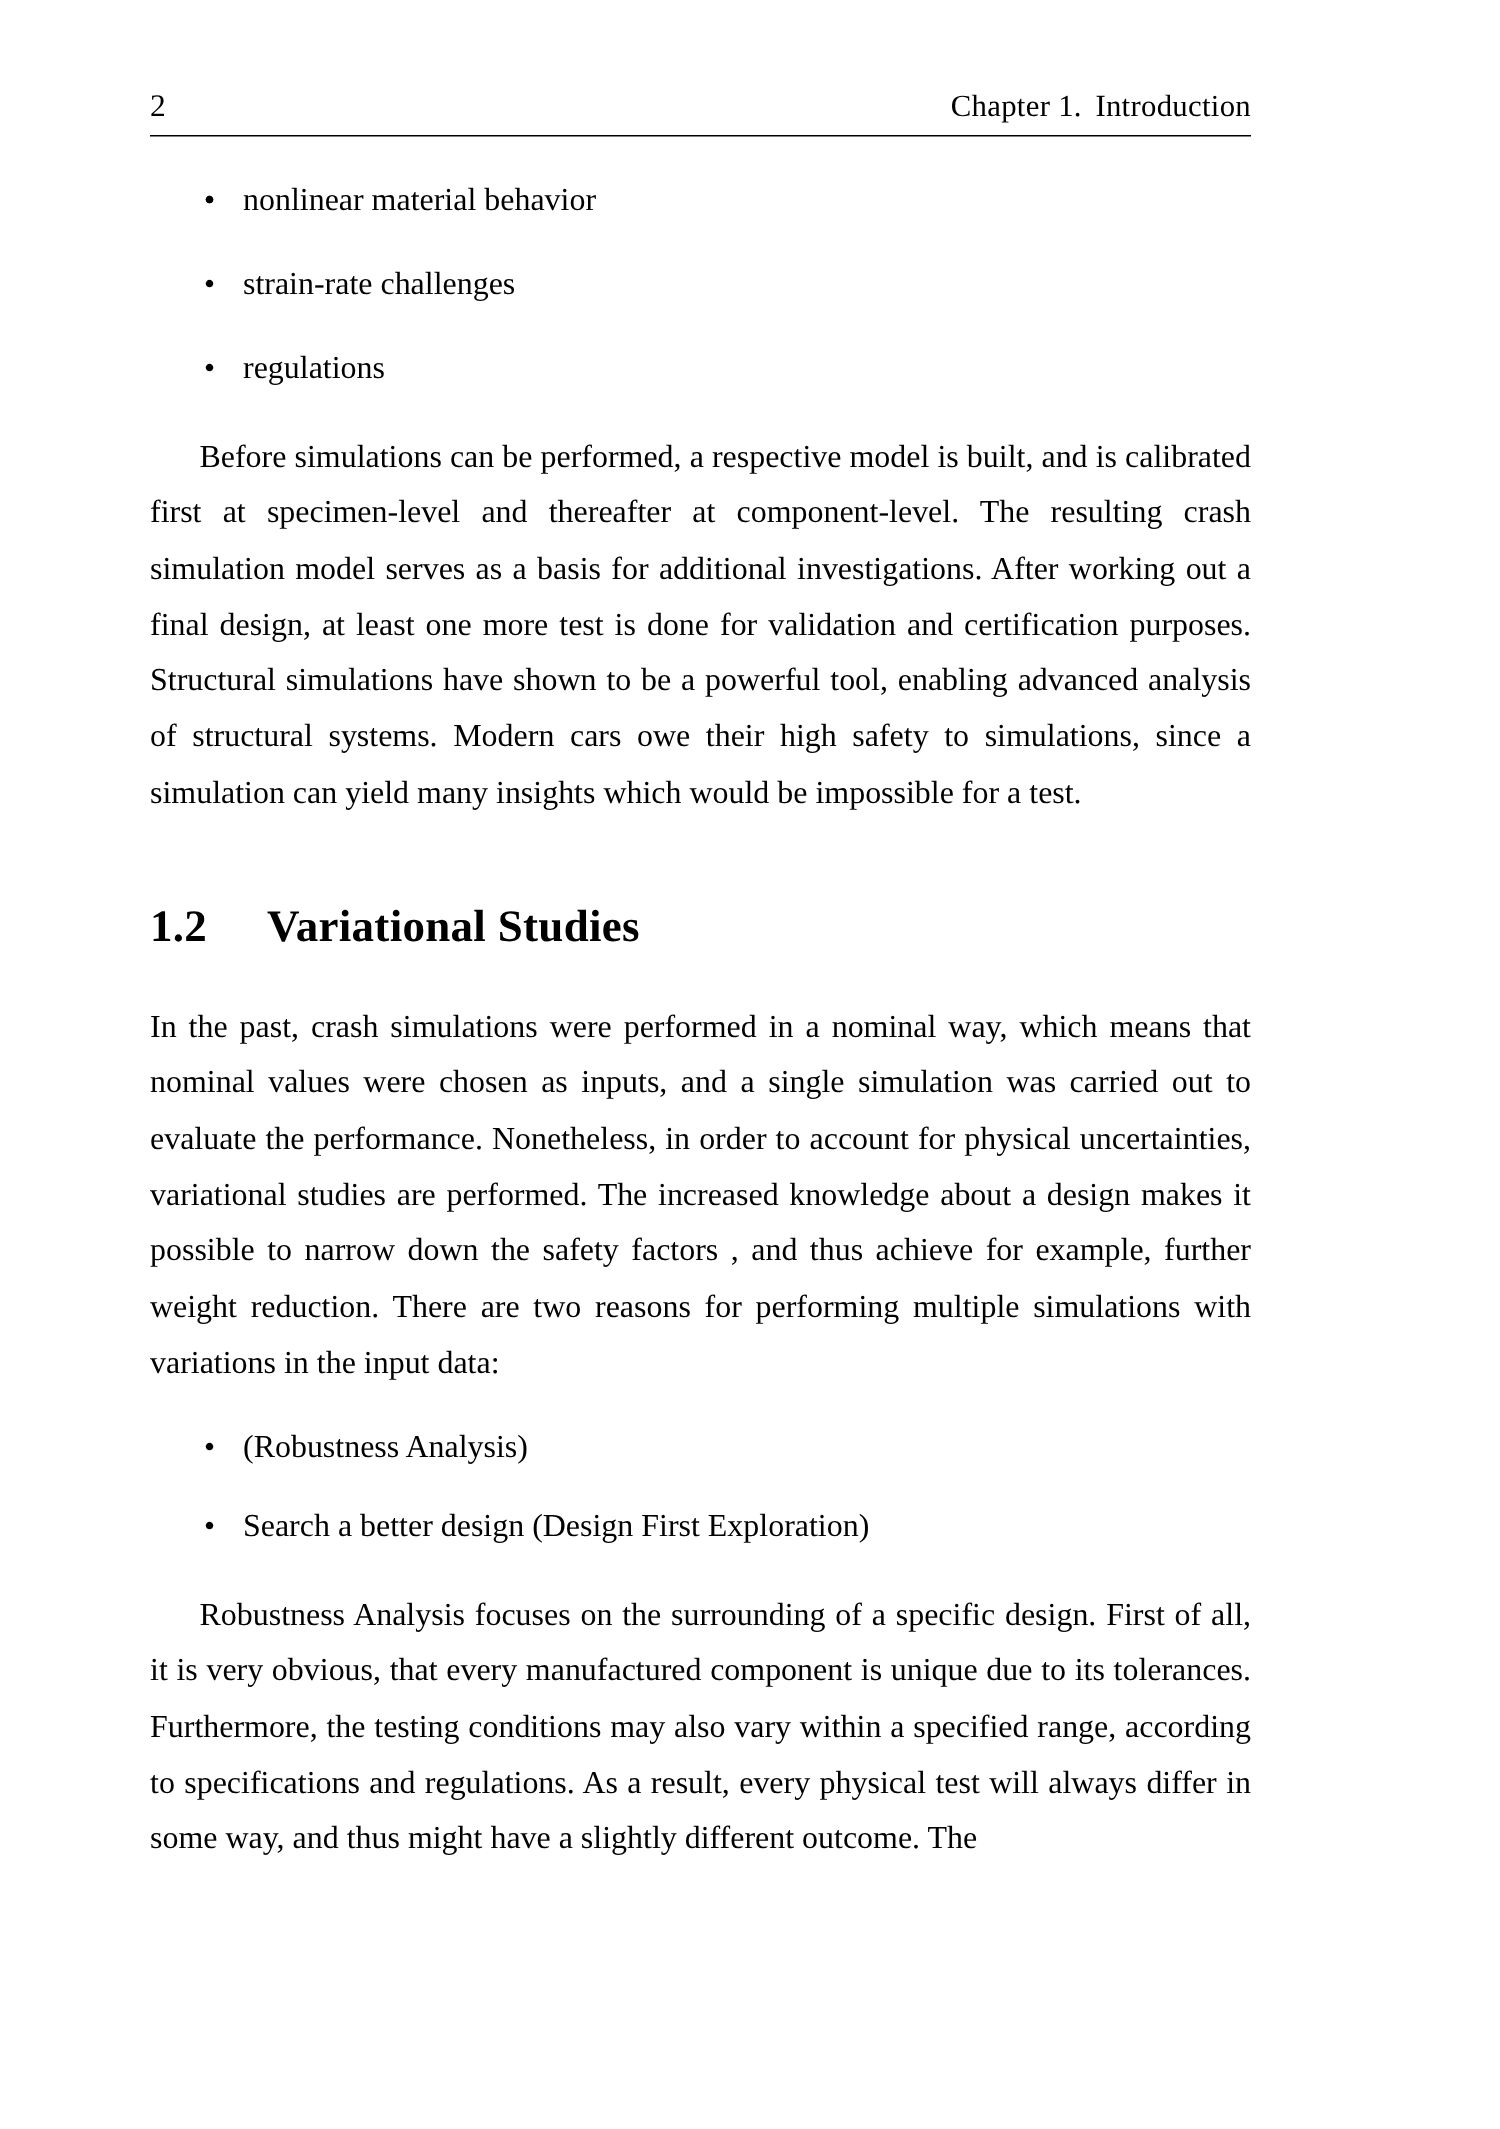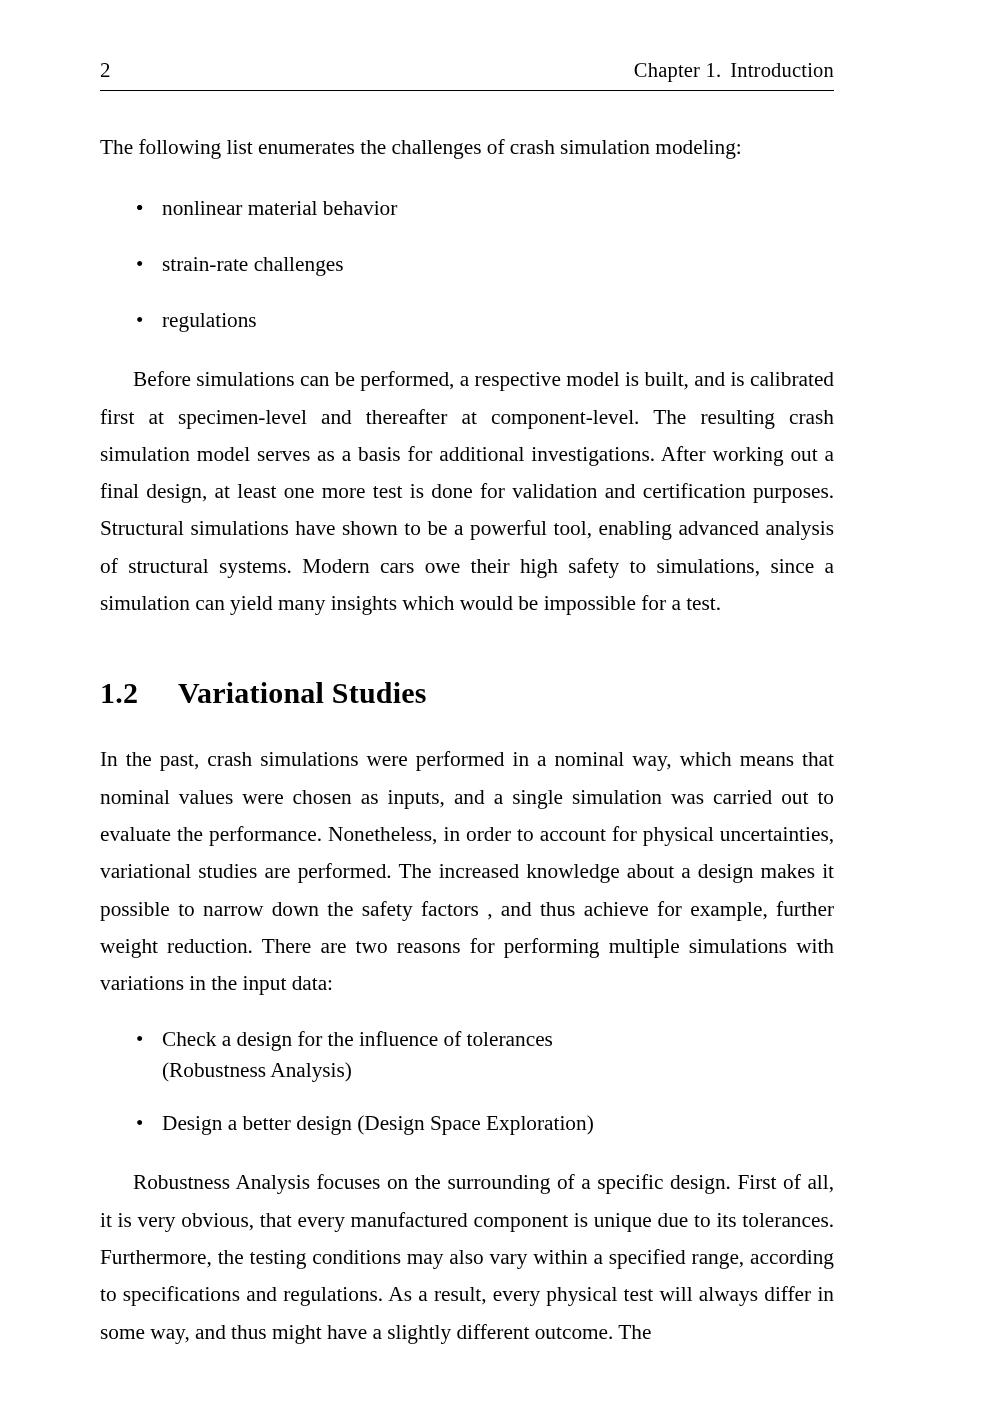--- a/index.html
+++ b/index.html
@@ -122,36 +122,35 @@
 <body>
 
 <div class="page">
   <div class="content">
 
     <div class="running-head">
       <span class="folio">2</span>
       <span class="chap"><span>Chapter 1.</span><span class="chap-sep"></span><span>Introduction</span></span>
     </div>
 
-    <p class="body first-para">The following list enumerates the challenges of crash simulation modeling:</p>
 
     <ul class="bullets list-one">
       <li><span class="dot">•</span></li>
       <li><span class="dot">•</span><span>nonlinear material behavior</span></li>
       <li><span class="dot">•</span><span>strain-rate challenges</span></li>
       <li><span class="dot">•</span><span>regulations</span></li>
     </ul>
 
     <p class="body indent after-list">Before simulations can be performed, a respective model is built, and is calibrated first at specimen-level and thereafter at component-level. The resulting crash simulation model serves as a basis for additional investigations. After working out a final design, at least one more test is done for validation and certification purposes. Structural simulations have shown to be a powerful tool, enabling advanced analysis of structural systems. Modern cars owe their high safety to simulations, since a simulation can yield many insights which would be impossible for a test.</p>
 
     <h2 class="section"><span class="num">1.2</span><span>Variational Studies</span></h2>
 
     <p class="body" style="margin-top:30px;">In the past, crash simulations were performed in a nominal way, which means that nominal values were chosen as inputs, and a single simulation was carried out to evaluate the performance. Nonetheless, in order to account for physical uncertainties, variational studies are performed. The increased knowledge about a design makes it possible to narrow down the safety factors , and thus achieve for example, further weight reduction. There are two reasons for performing multiple simulations with variations in the input data:</p>
 
     <ul class="bullets list-two">
-      <li><span class="dot">•</span><span>Check a design for the influence of tolerances</span><span class="line2">(Robustness Analysis)</span></li>
-      <li><span class="dot">•</span><span>Design a better design (Design Space Exploration)</span></li>
+      <li><span class="dot">•</span><span class="line2">(Robustness Analysis)</span></li>
+      <li><span class="dot">•</span><span>Search a better design (Design First Exploration)</span></li>
     </ul>
 
     <p class="body indent after-list">Robustness Analysis focuses on the surrounding of a specific design. First of all, it is very obvious, that every manufactured component is unique due to its tolerances. Furthermore, the testing conditions may also vary within a specified range, according to specifications and regulations. As a result, every physical test will always differ in some way, and thus might have a slightly different outcome. The</p>
 
   </div>
 </div>
 
 </body></html>

